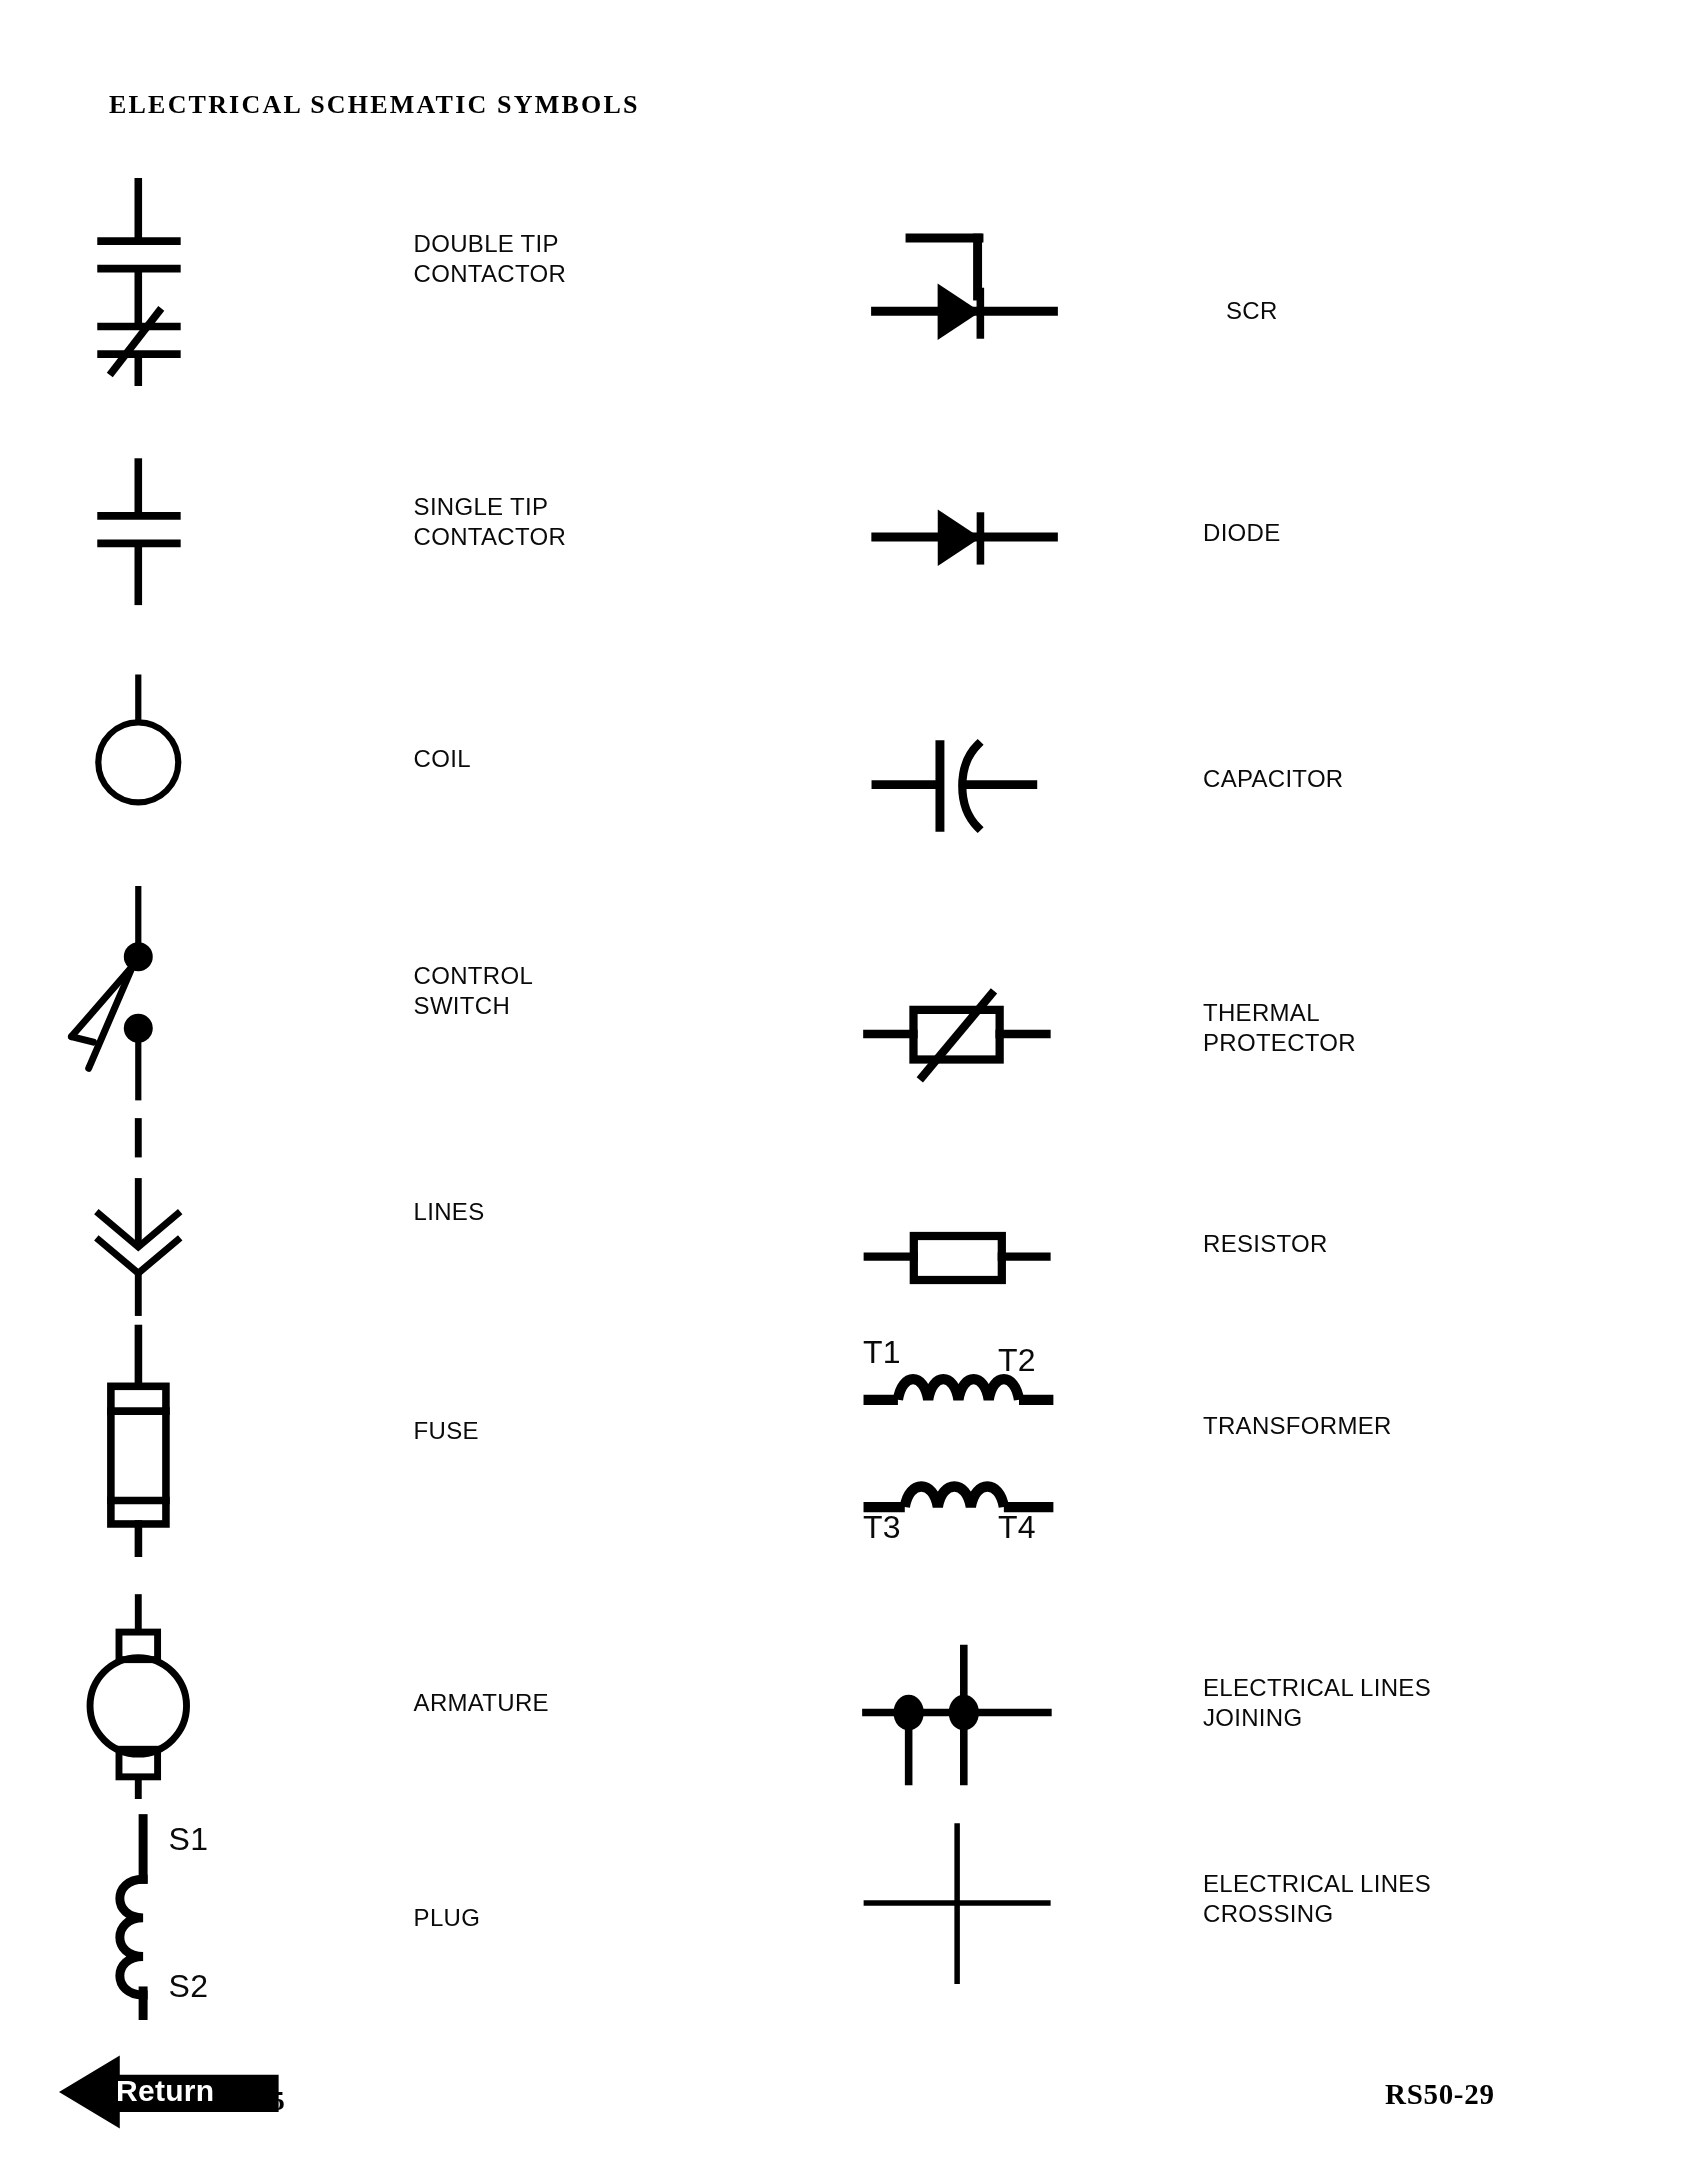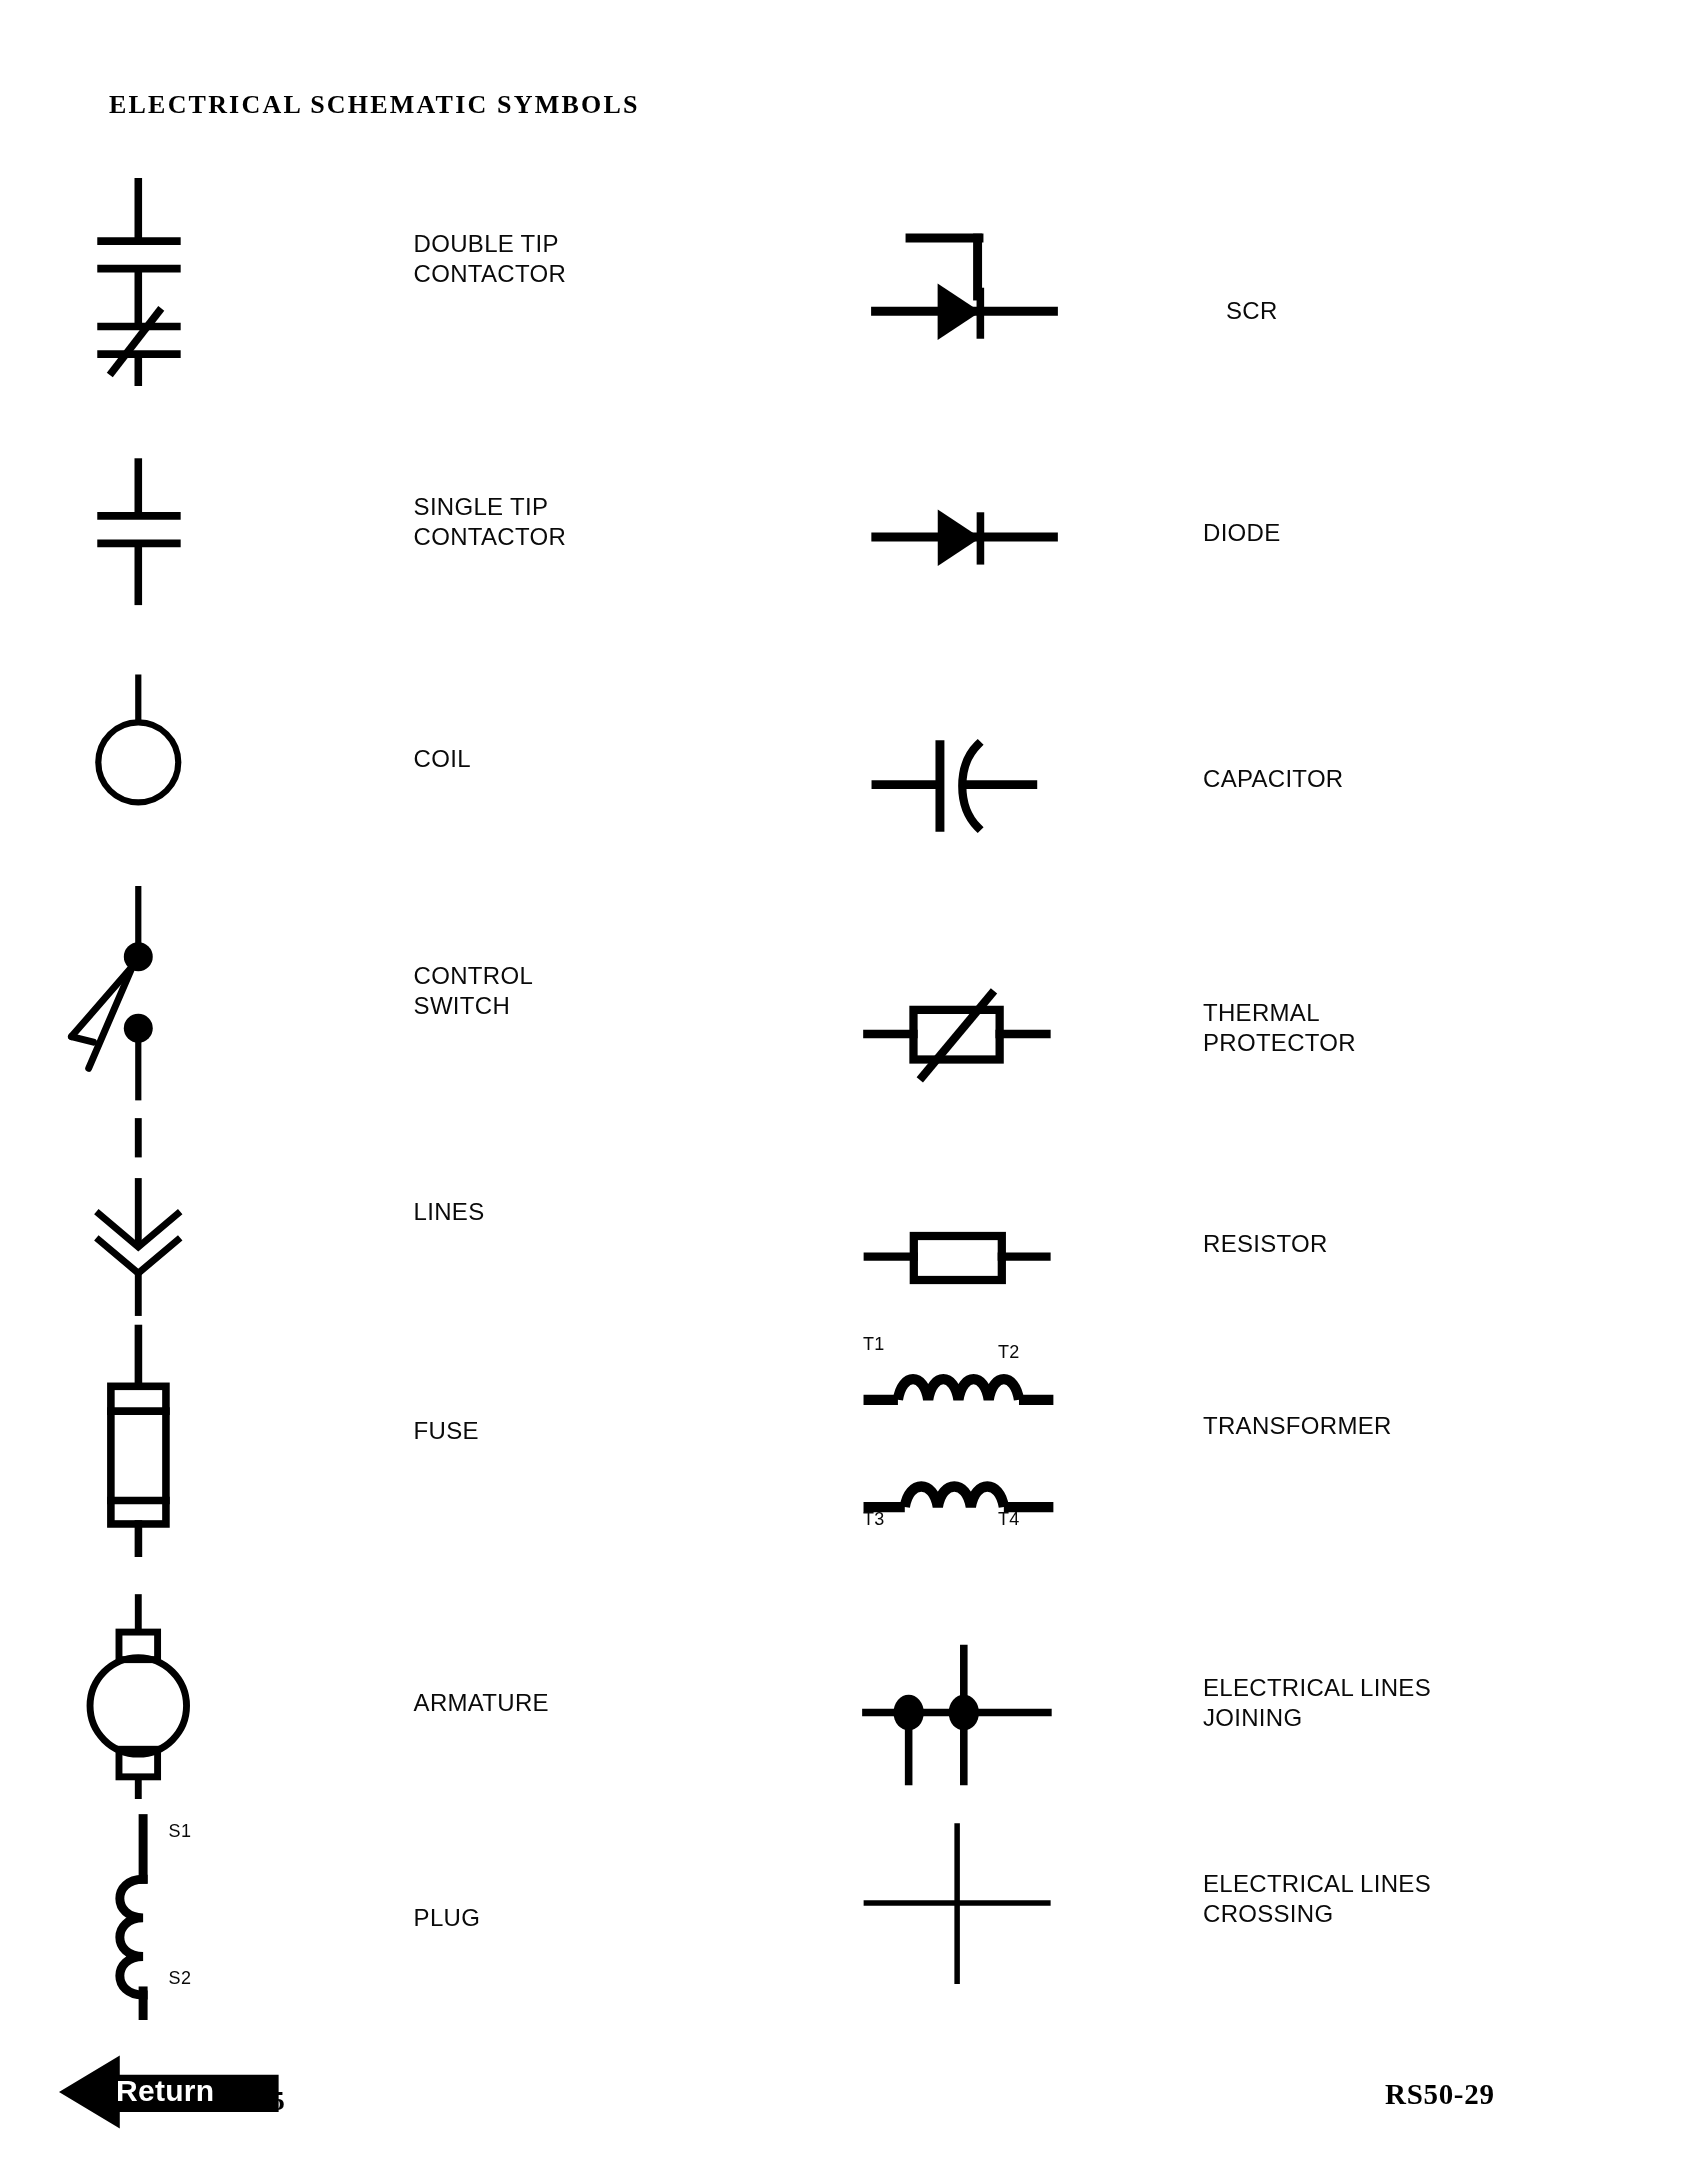--- a/index.html
+++ b/index.html
@@ -60,21 +60,21 @@
     letter-spacing: 0.3px;
     white-space: pre-line;
     color: #0a0a0a;
   }
   #col-left .label  { left: 386px; }
   #col-right .label { left: 355px; }
 
   
   .term {
     position: absolute;
-    font-size: 18px;
+    font-size: 32px;
     font-weight: 400;
     letter-spacing: 0.3px;
     color: #0a0a0a;
     white-space: nowrap;
   }
 
   
   #footer-pageno {
     position: absolute;
     left: 271px;

